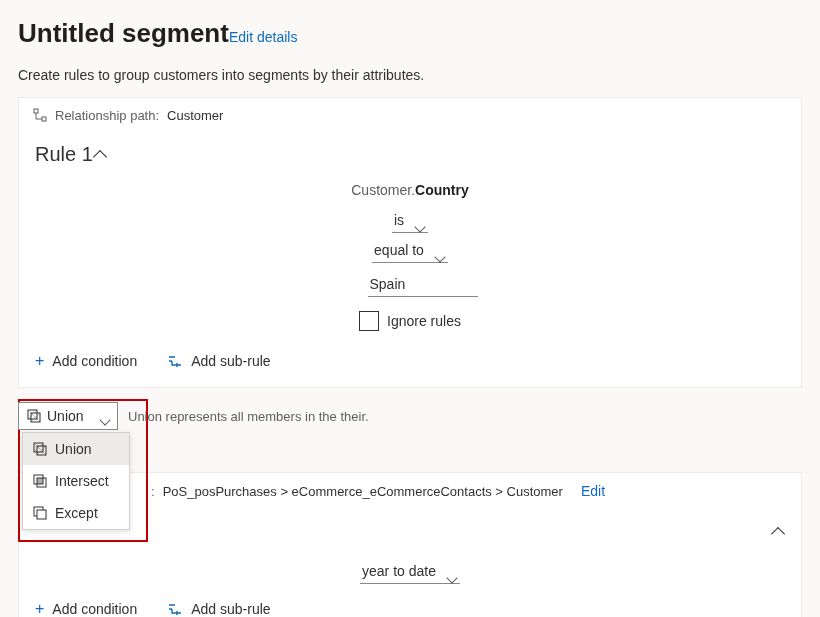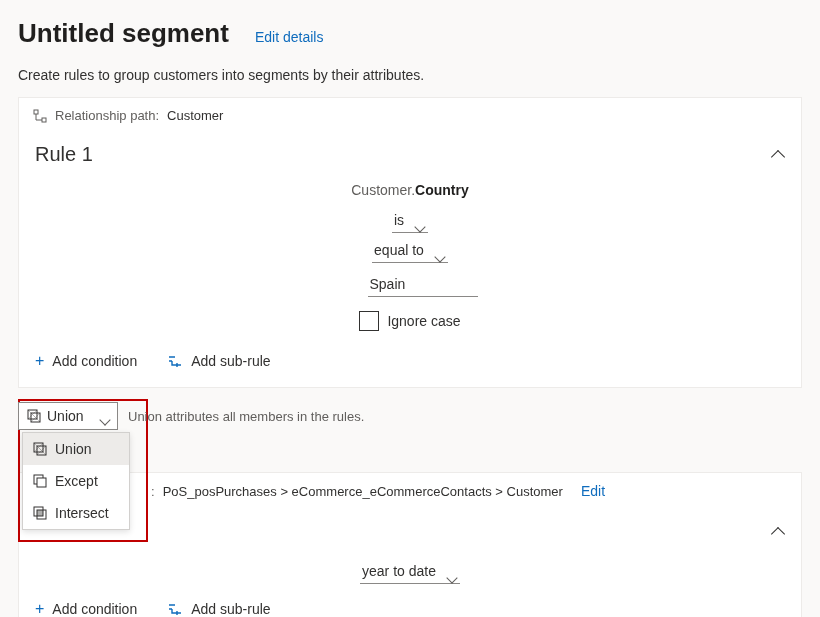--- a/index.html
+++ b/index.html
@@ -13,21 +13,20 @@
     width: 820px;
     height: 617px;
     overflow: hidden;
   }
   .page {
     padding: 18px 18px 12px 18px;
   }
   .header-row {
     display: flex;
     align-items: baseline;
-    gap: 26px;
     margin-bottom: 18px;
   }
   .title {
     font-size: 26px;
     font-weight: 600;
     color: #201f1e;
     margin: 0;
   }
   .link {
     color: #0f6cbd;
@@ -42,29 +41,29 @@
     border: 1px solid #edebe9;
     background: #fff;
     padding: 0;
     margin-bottom: 14px;
   }
   .rel-bar {
     padding: 10px 14px;
     font-size: 13px;
     color: #605e5c;
     display: flex;
-    align-items: flex-end;
+    align-items: flex-start;
     gap: 8px;
     background: #fff;
   }
   .rel-bar .path-label { color: #605e5c; }
   .rel-bar .path-value { color: #323130; }
   .rule-header {
     display: flex;
-    justify-content: space-between;
+    justify-content: flex-start;
     align-items: center;
     padding: 10px 16px 12px 16px;
   }
   .rule-title {
     font-size: 20px;
     font-weight: 400;
   }
   .chevron {
     width: 14px; height: 14px;
     display: inline-block;
@@ -250,21 +249,21 @@
         <span class="sel">is</span>
         <span class="dd-icon"></span>
       </span>
       <span class="sel-wrap">
         <span class="sel">equal to</span>
         <span class="dd-icon"></span>
       </span>
       <span class="txt">Spain</span>
       <span class="chk-row">
         <span class="chk"></span>
-        <span>Ignore case</span>
+        <span>Ignore rules</span>
       </span>
     </div>
 
     <div class="actions">
       <div class="act-btn">
         <span class="plus-icon">+</span>
         <span>Add condition</span>
       </div>
       <div class="act-btn">
         <span class="subrule-icon">
@@ -284,51 +283,51 @@
         <span class="set-icon">
           <svg width="14" height="14" viewBox="0 0 14 14">
               <rect x="1" y="1" width="9" height="9" fill="none" stroke="#323130"></rect>
               <rect x="4" y="4" width="9" height="9" fill="none" stroke="#323130"></rect>
               <path d="M1 1 L10 10 M1 10 L10 1 M4 4 L13 13 M4 13 L13 4" stroke="#323130" stroke-width="0.5" opacity="0.5"></path>
             </svg>
         </span>
         <span>Union</span>
         <span class="dd-icon"></span>
       </div>
-      <span class="setop-desc">Union attributes all members in the rules.</span>
+      <span class="setop-desc">Union represents all members in the their.</span>
 
       <div class="dropdown">
         <div class="opt selected">
           <span class="set-icon">
             <svg width="14" height="14" viewBox="0 0 14 14">
                 <rect x="1" y="1" width="9" height="9" fill="none" stroke="#323130"></rect>
                 <rect x="4" y="4" width="9" height="9" fill="none" stroke="#323130"></rect>
                 <path d="M1 1 L10 10 M1 10 L10 1 M4 4 L13 13 M4 13 L13 4" stroke="#323130" stroke-width="0.5" opacity="0.5"></path>
               </svg>
           </span>
           <span>Union</span>
         </div>
         <div class="opt">
           <span class="set-icon">
             <svg width="14" height="14" viewBox="0 0 14 14">
                 <rect x="1" y="1" width="9" height="9" fill="none" stroke="#323130"></rect>
-                <rect x="4" y="4" width="9" height="9" fill="#fff" stroke="#323130"></rect>
+                <rect x="4" y="4" width="9" height="9" fill="none" stroke="#323130"></rect>
+                <rect x="4" y="4" width="6" height="6" fill="#323130" opacity="0.4"></rect>
               </svg>
           </span>
-          <span>Except</span>
+          <span>Intersect</span>
         </div>
         <div class="opt">
           <span class="set-icon">
             <svg width="14" height="14" viewBox="0 0 14 14">
                 <rect x="1" y="1" width="9" height="9" fill="none" stroke="#323130"></rect>
-                <rect x="4" y="4" width="9" height="9" fill="none" stroke="#323130"></rect>
-                <rect x="4" y="4" width="6" height="6" fill="#323130" opacity="0.4"></rect>
+                <rect x="4" y="4" width="9" height="9" fill="#fff" stroke="#323130"></rect>
               </svg>
           </span>
-          <span>Intersect</span>
+          <span>Except</span>
         </div>
       </div>
     </div>
   </div>
 
   <div style="height:28px;"></div>
 
   <div class="card">
     <div class="rel-bar" style="justify-content:space-between;">
       <div style="display:flex; align-items:center; gap:8px;">

